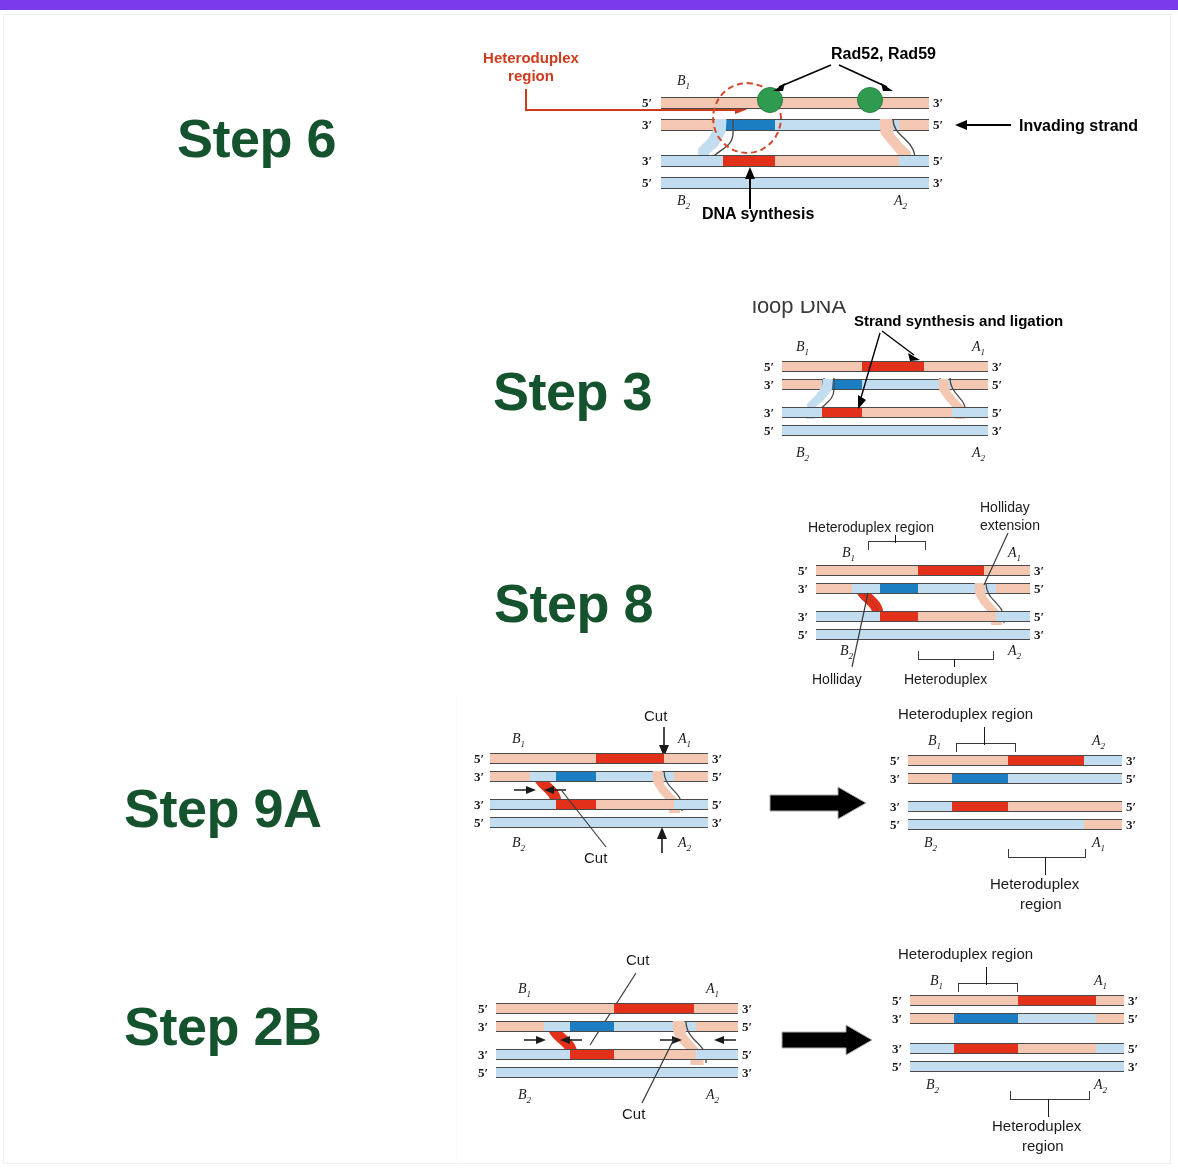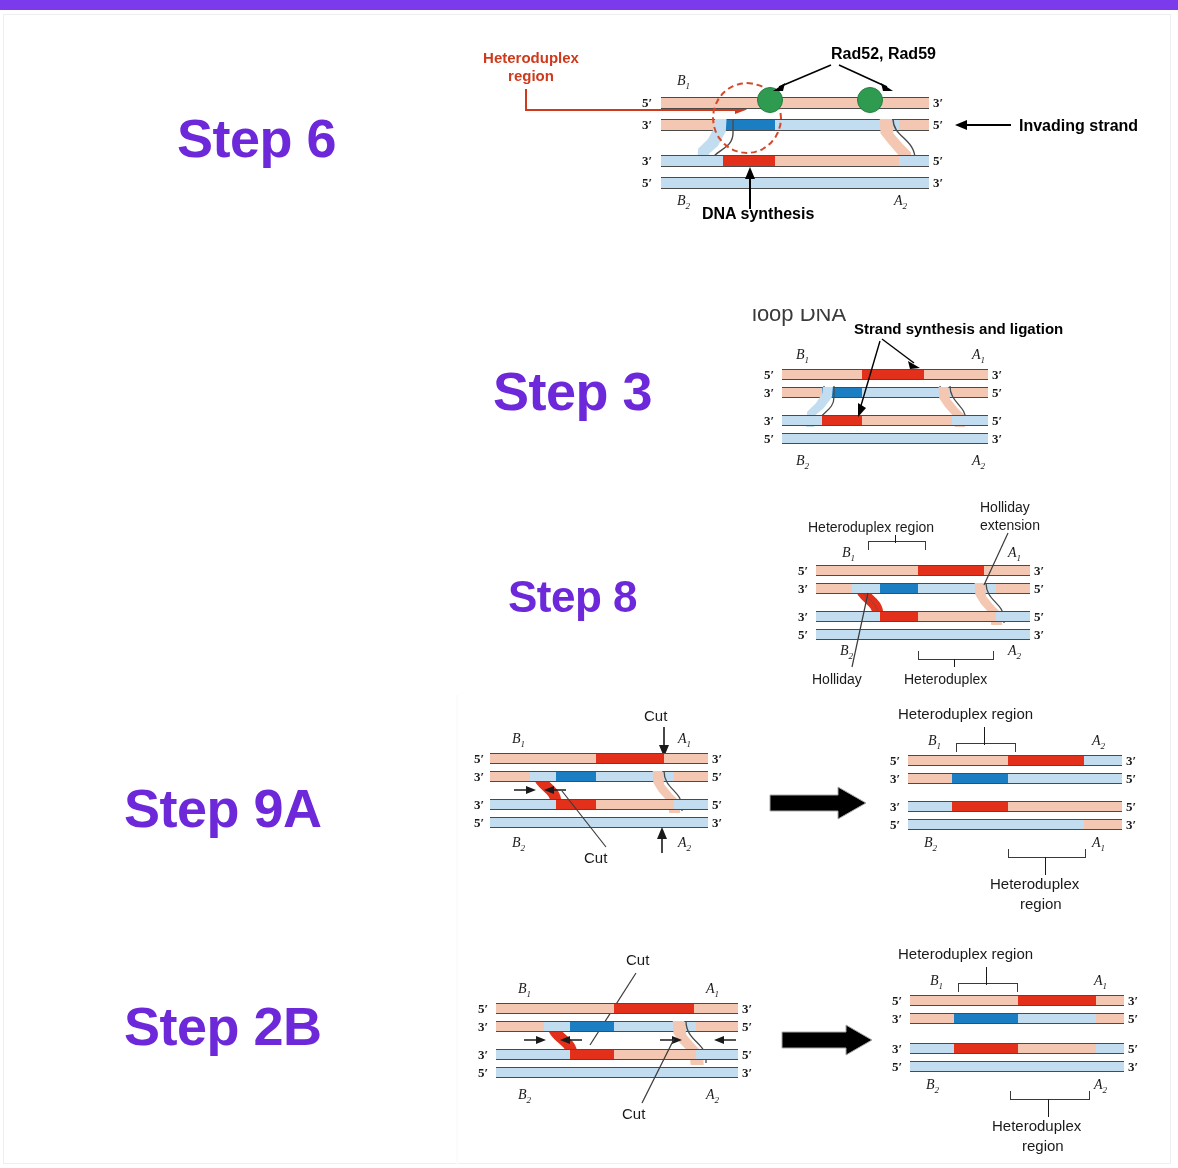--- a/index.html
+++ b/index.html
@@ -21,21 +21,21 @@
     box-sizing:border-box;
   }
   .panel-divider{
     position:absolute;left:452px;top:680px;width:2px;height:470px;
     background:#fafbfc;
   }
   
   .step-label{
     position:absolute;
     font-weight:bold;
-    color:#6d28d9;
+    color:#14532d;
     white-space:nowrap;
     letter-spacing:-0.5px;
   }
   
   .dna-figure{position:absolute;}
   .strand{position:absolute;box-sizing:border-box;border-top:1.2px solid #4a4a4a;border-bottom:1.2px solid #4a4a4a;}
   .c-peach{background:#f3c7b1;}
   .c-lblue{background:#c3ddf0;}
   .c-blue{background:#1b7ec2;}
   .c-red{background:#e2301a;}
@@ -157,21 +157,21 @@
 
     <svg style="position:absolute;left:282px;top:128px;" width="18" height="46">
       <path d="M9,44 L9,10" stroke="#000" stroke-width="2" fill="none"></path>
       <polygon points="9,2 4,14 14,14" fill="#000"></polygon>
     </svg>
     <div class="anno" style="left:243px;top:168px;font-size:16px;">DNA synthesis</div>
   </div>
 
   <div class="step-label" style="left:489px;top:345px;font-size:54px;">Step 3</div>
 
-  <div class="dna-figure" style="left:740px;top:296px;width:330px;height:170px;">
+  <div class="dna-figure" style="left:740px;top:288px;width:330px;height:170px;">
 
     <div style="position:absolute;left:8px;top:-2px;height:24px;overflow:hidden;">
       <div style="font-size:22px;color:#3a3a3a;margin-top:-8px;white-space:nowrap;">loop DNA</div>
     </div>
 
     <div class="anno" style="left:110px;top:10px;font-size:15px;">Strand synthesis and ligation</div>
 
     <div class="chrom-label" style="left:52px;top:36px;">
       <span>B</span><sub>1</sub>
     </div>
@@ -222,21 +222,21 @@
     <div class="end-label" style="left:248px;top:120px;">3′</div>
 
     <svg style="position:absolute;left:112px;top:26px;" width="90" height="80">
       <path d="M26,2 L58,26" stroke="#000" stroke-width="1.4" fill="none"></path>
       <polygon points="64,31 52,24 54,32" fill="#000"></polygon>
       <path d="M24,4 L4,72" stroke="#000" stroke-width="1.4" fill="none"></path>
       <polygon points="2,80 2,66 10,71" fill="#000"></polygon>
     </svg>
   </div>
 
-  <div class="step-label" style="left:504px;top:557px;font-size:44px;">Step 8</div>
+  <div class="step-label" style="left:490px;top:557px;font-size:54px;">Step 8</div>
 
   <div class="dna-figure" style="left:786px;top:480px;width:280px;height:195px;">
 
     <div class="anno-thin" style="left:18px;top:24px;font-size:14px;">Heteroduplex region</div>
     <div class="anno-thin" style="left:190px;top:4px;font-size:14px;">Holliday</div>
     <div class="anno-thin" style="left:190px;top:22px;font-size:14px;">extension</div>
 
     <div class="bracket" style="left:78px;top:46px;width:56px;"></div>
     <div class="leader" style="left:105px;top:40px;width:1.4px;height:8px;"></div>
 

